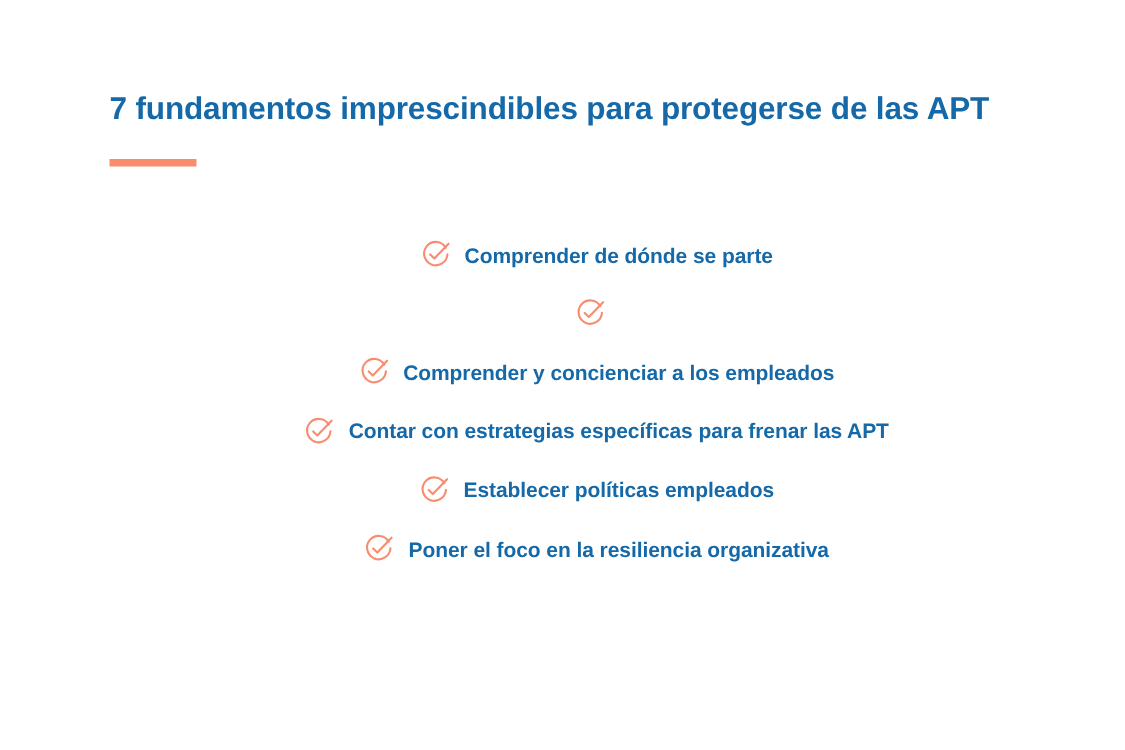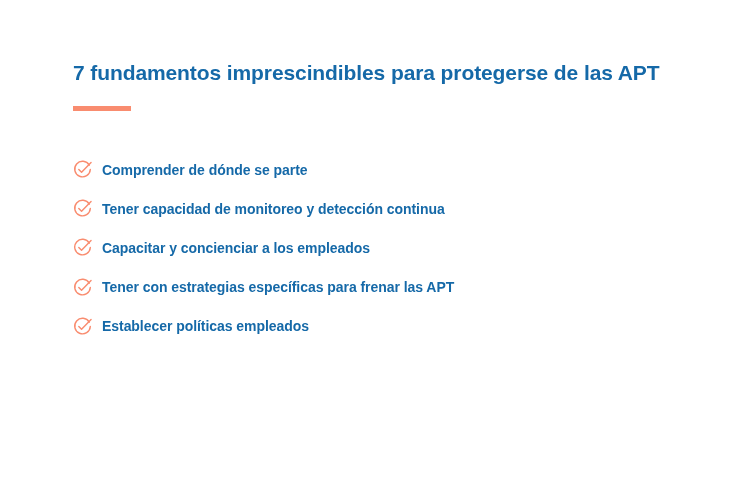--- a/index.html
+++ b/index.html
@@ -61,20 +61,21 @@
     padding: 0;
     list-style: none;
   }
 
   .check-item {
     display: flex;
     align-items: center;
     height: 39.2px;
     margin: 0;
     padding: 0;
+    justify-content: center;
   }
 
   .check-icon {
     flex: 0 0 auto;
     width: 19px;
     height: 19px;
     margin-right: 10px;
     display: block;
   }
 
@@ -117,50 +118,58 @@
       <span class="check-label">Comprender de dónde se parte</span>
     </li>
 
     <li class="check-item">
       <span class="check-icon">
         <svg viewBox="0 0 20 20" aria-hidden="true">
           <path d="M17.1 5.4 A8.2 8.2 0 1 0 18.2 10" fill="none" stroke="#f98c6f" stroke-width="1.5" stroke-linecap="round"></path>
           <path d="M6.1 10.1 L9.0 13.0 L19.0 2.6" fill="none" stroke="#f98c6f" stroke-width="1.5" stroke-linecap="round" stroke-linejoin="round"></path>
         </svg>
       </span>
-      <span class="check-label">Tener capacidad de monitoreo y detección continua</span>
     </li>
 
     <li class="check-item">
       <span class="check-icon">
         <svg viewBox="0 0 20 20" aria-hidden="true">
           <path d="M17.1 5.4 A8.2 8.2 0 1 0 18.2 10" fill="none" stroke="#f98c6f" stroke-width="1.5" stroke-linecap="round"></path>
           <path d="M6.1 10.1 L9.0 13.0 L19.0 2.6" fill="none" stroke="#f98c6f" stroke-width="1.5" stroke-linecap="round" stroke-linejoin="round"></path>
         </svg>
       </span>
-      <span class="check-label">Capacitar y concienciar a los empleados</span>
+      <span class="check-label">Comprender y concienciar a los empleados</span>
     </li>
 
     <li class="check-item">
       <span class="check-icon">
         <svg viewBox="0 0 20 20" aria-hidden="true">
           <path d="M17.1 5.4 A8.2 8.2 0 1 0 18.2 10" fill="none" stroke="#f98c6f" stroke-width="1.5" stroke-linecap="round"></path>
           <path d="M6.1 10.1 L9.0 13.0 L19.0 2.6" fill="none" stroke="#f98c6f" stroke-width="1.5" stroke-linecap="round" stroke-linejoin="round"></path>
         </svg>
       </span>
-      <span class="check-label">Tener con estrategias específicas para frenar las APT</span>
+      <span class="check-label">Contar con estrategias específicas para frenar las APT</span>
     </li>
 
     <li class="check-item">
       <span class="check-icon">
         <svg viewBox="0 0 20 20" aria-hidden="true">
           <path d="M17.1 5.4 A8.2 8.2 0 1 0 18.2 10" fill="none" stroke="#f98c6f" stroke-width="1.5" stroke-linecap="round"></path>
           <path d="M6.1 10.1 L9.0 13.0 L19.0 2.6" fill="none" stroke="#f98c6f" stroke-width="1.5" stroke-linecap="round" stroke-linejoin="round"></path>
         </svg>
       </span>
       <span class="check-label">Establecer políticas empleados</span>
     </li>
 
 
+    <li class="check-item">
+      <span class="check-icon">
+        <svg viewBox="0 0 20 20" aria-hidden="true">
+          <path d="M17.1 5.4 A8.2 8.2 0 1 0 18.2 10" fill="none" stroke="#f98c6f" stroke-width="1.5" stroke-linecap="round"></path>
+          <path d="M6.1 10.1 L9.0 13.0 L19.0 2.6" fill="none" stroke="#f98c6f" stroke-width="1.5" stroke-linecap="round" stroke-linejoin="round"></path>
+        </svg>
+      </span>
+      <span class="check-label">Poner el foco en la resiliencia organizativa</span>
+    </li>
 
   </ul>
 
 </div>
 
 </body></html>

